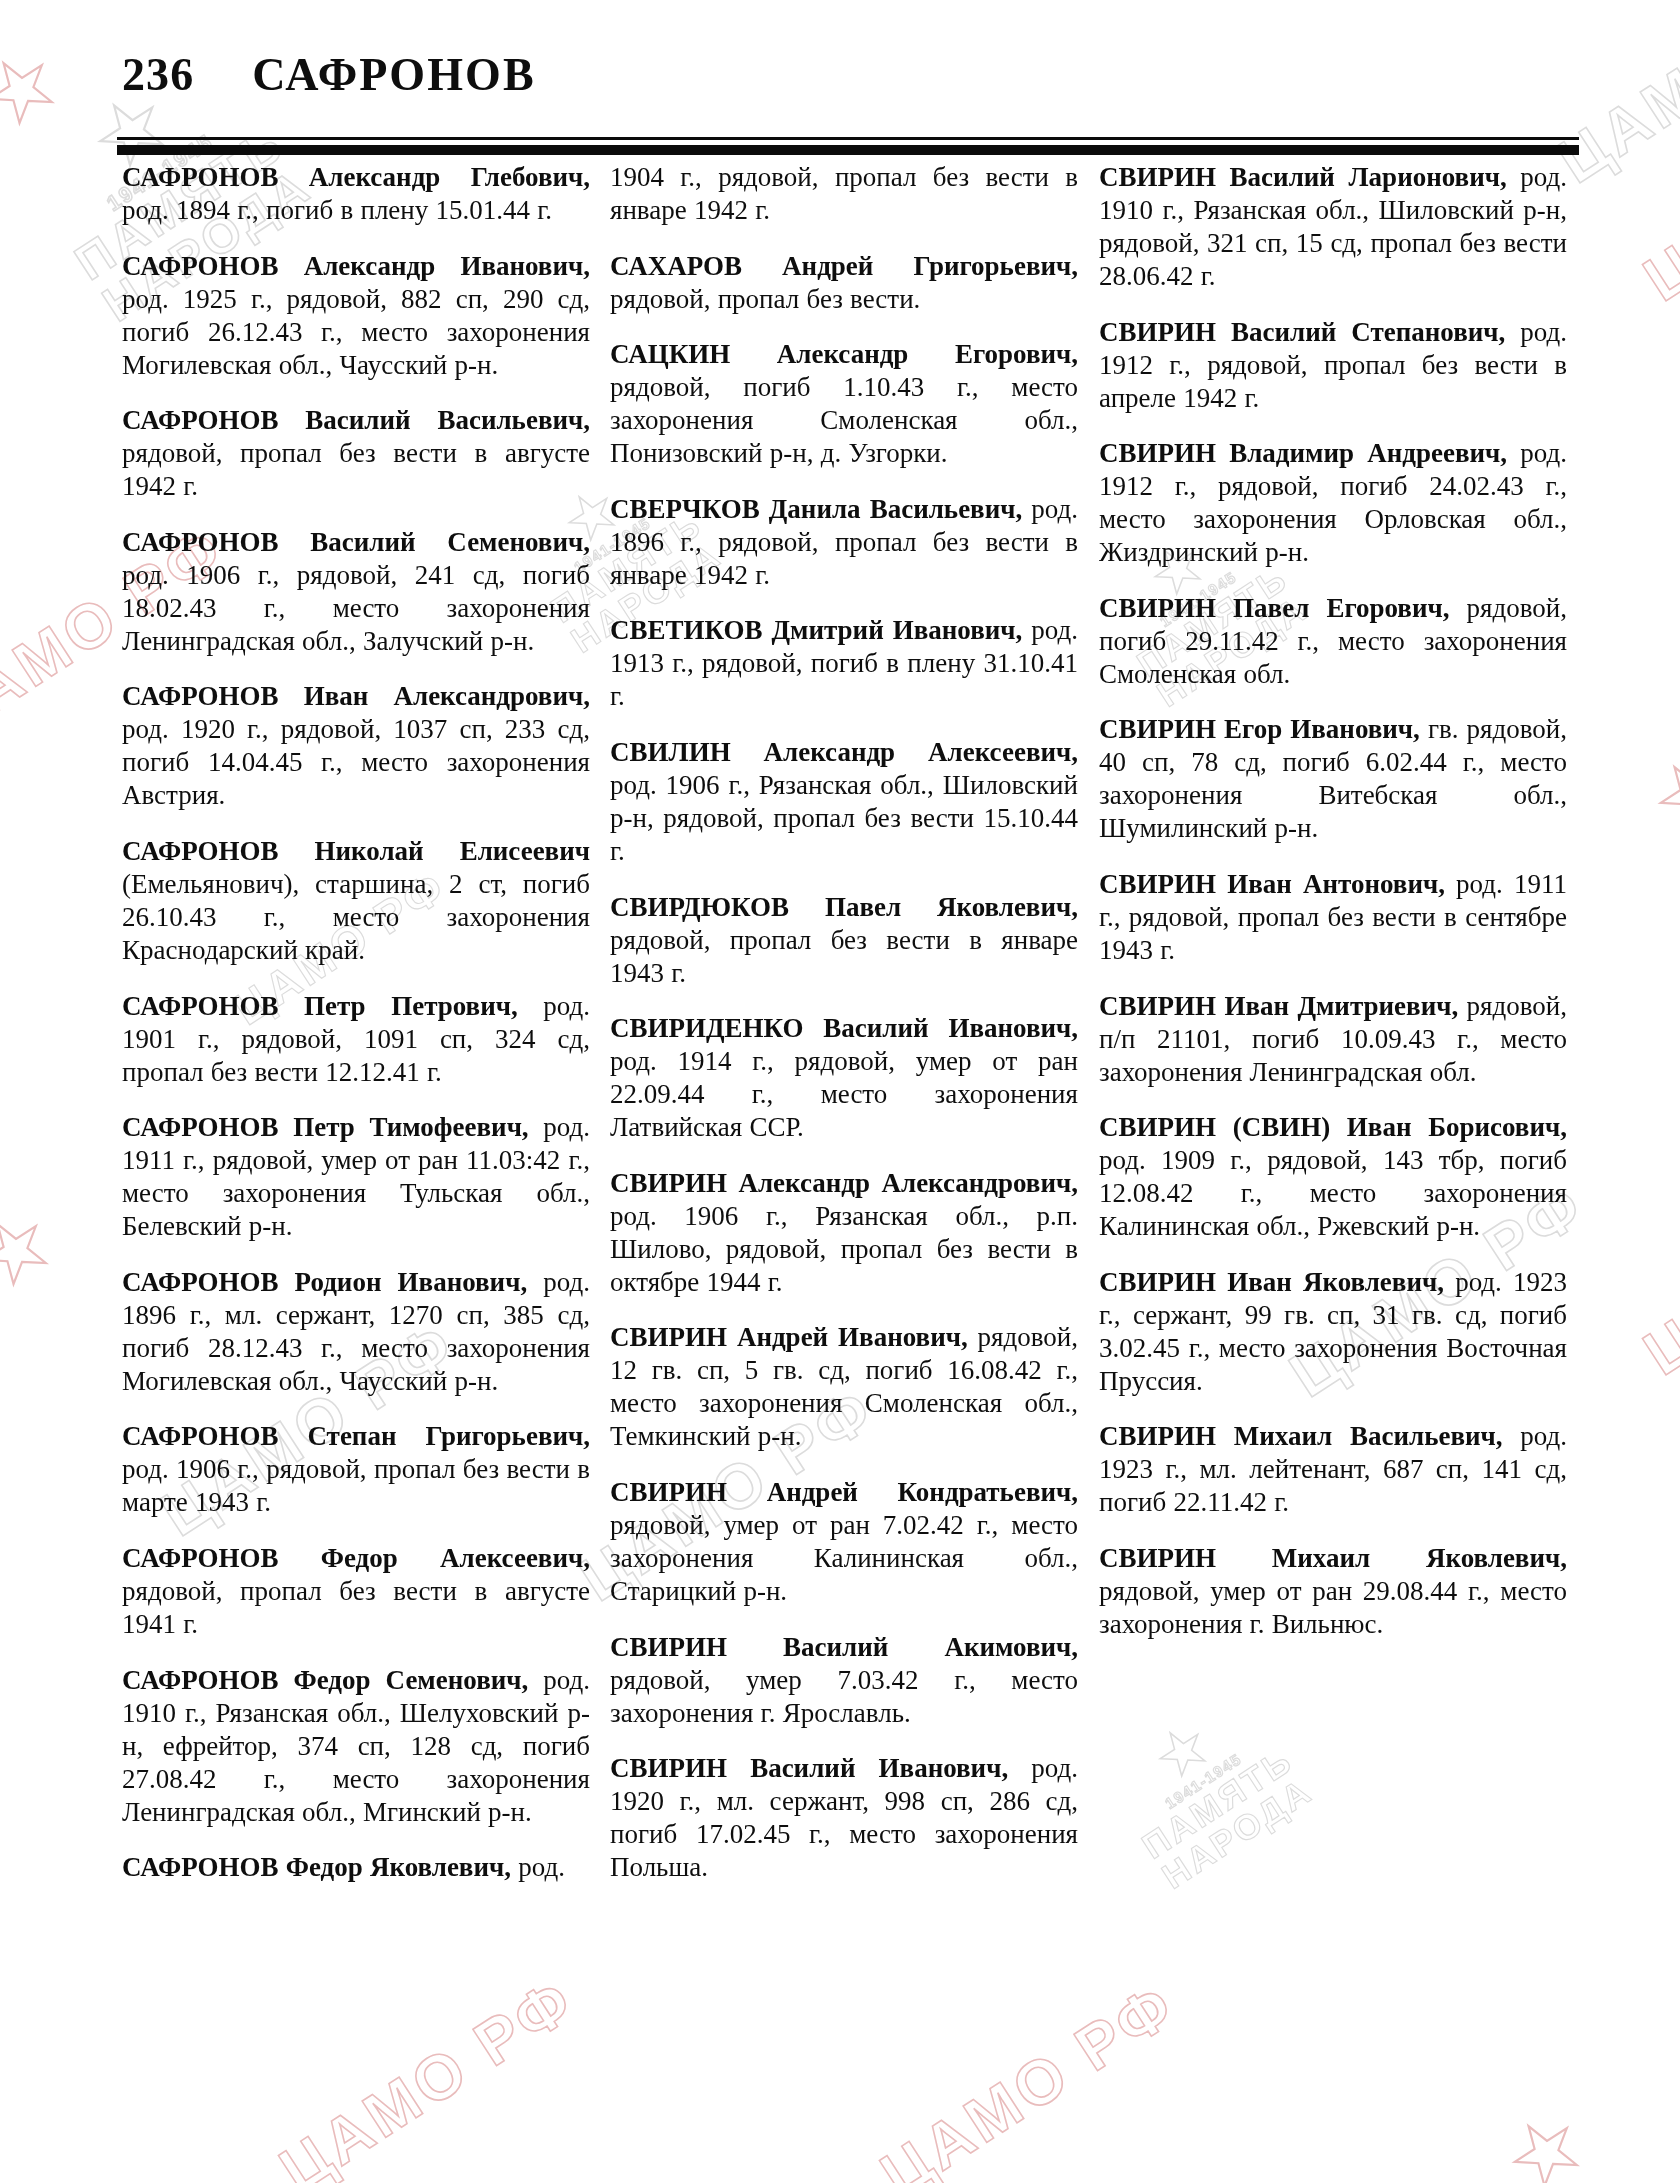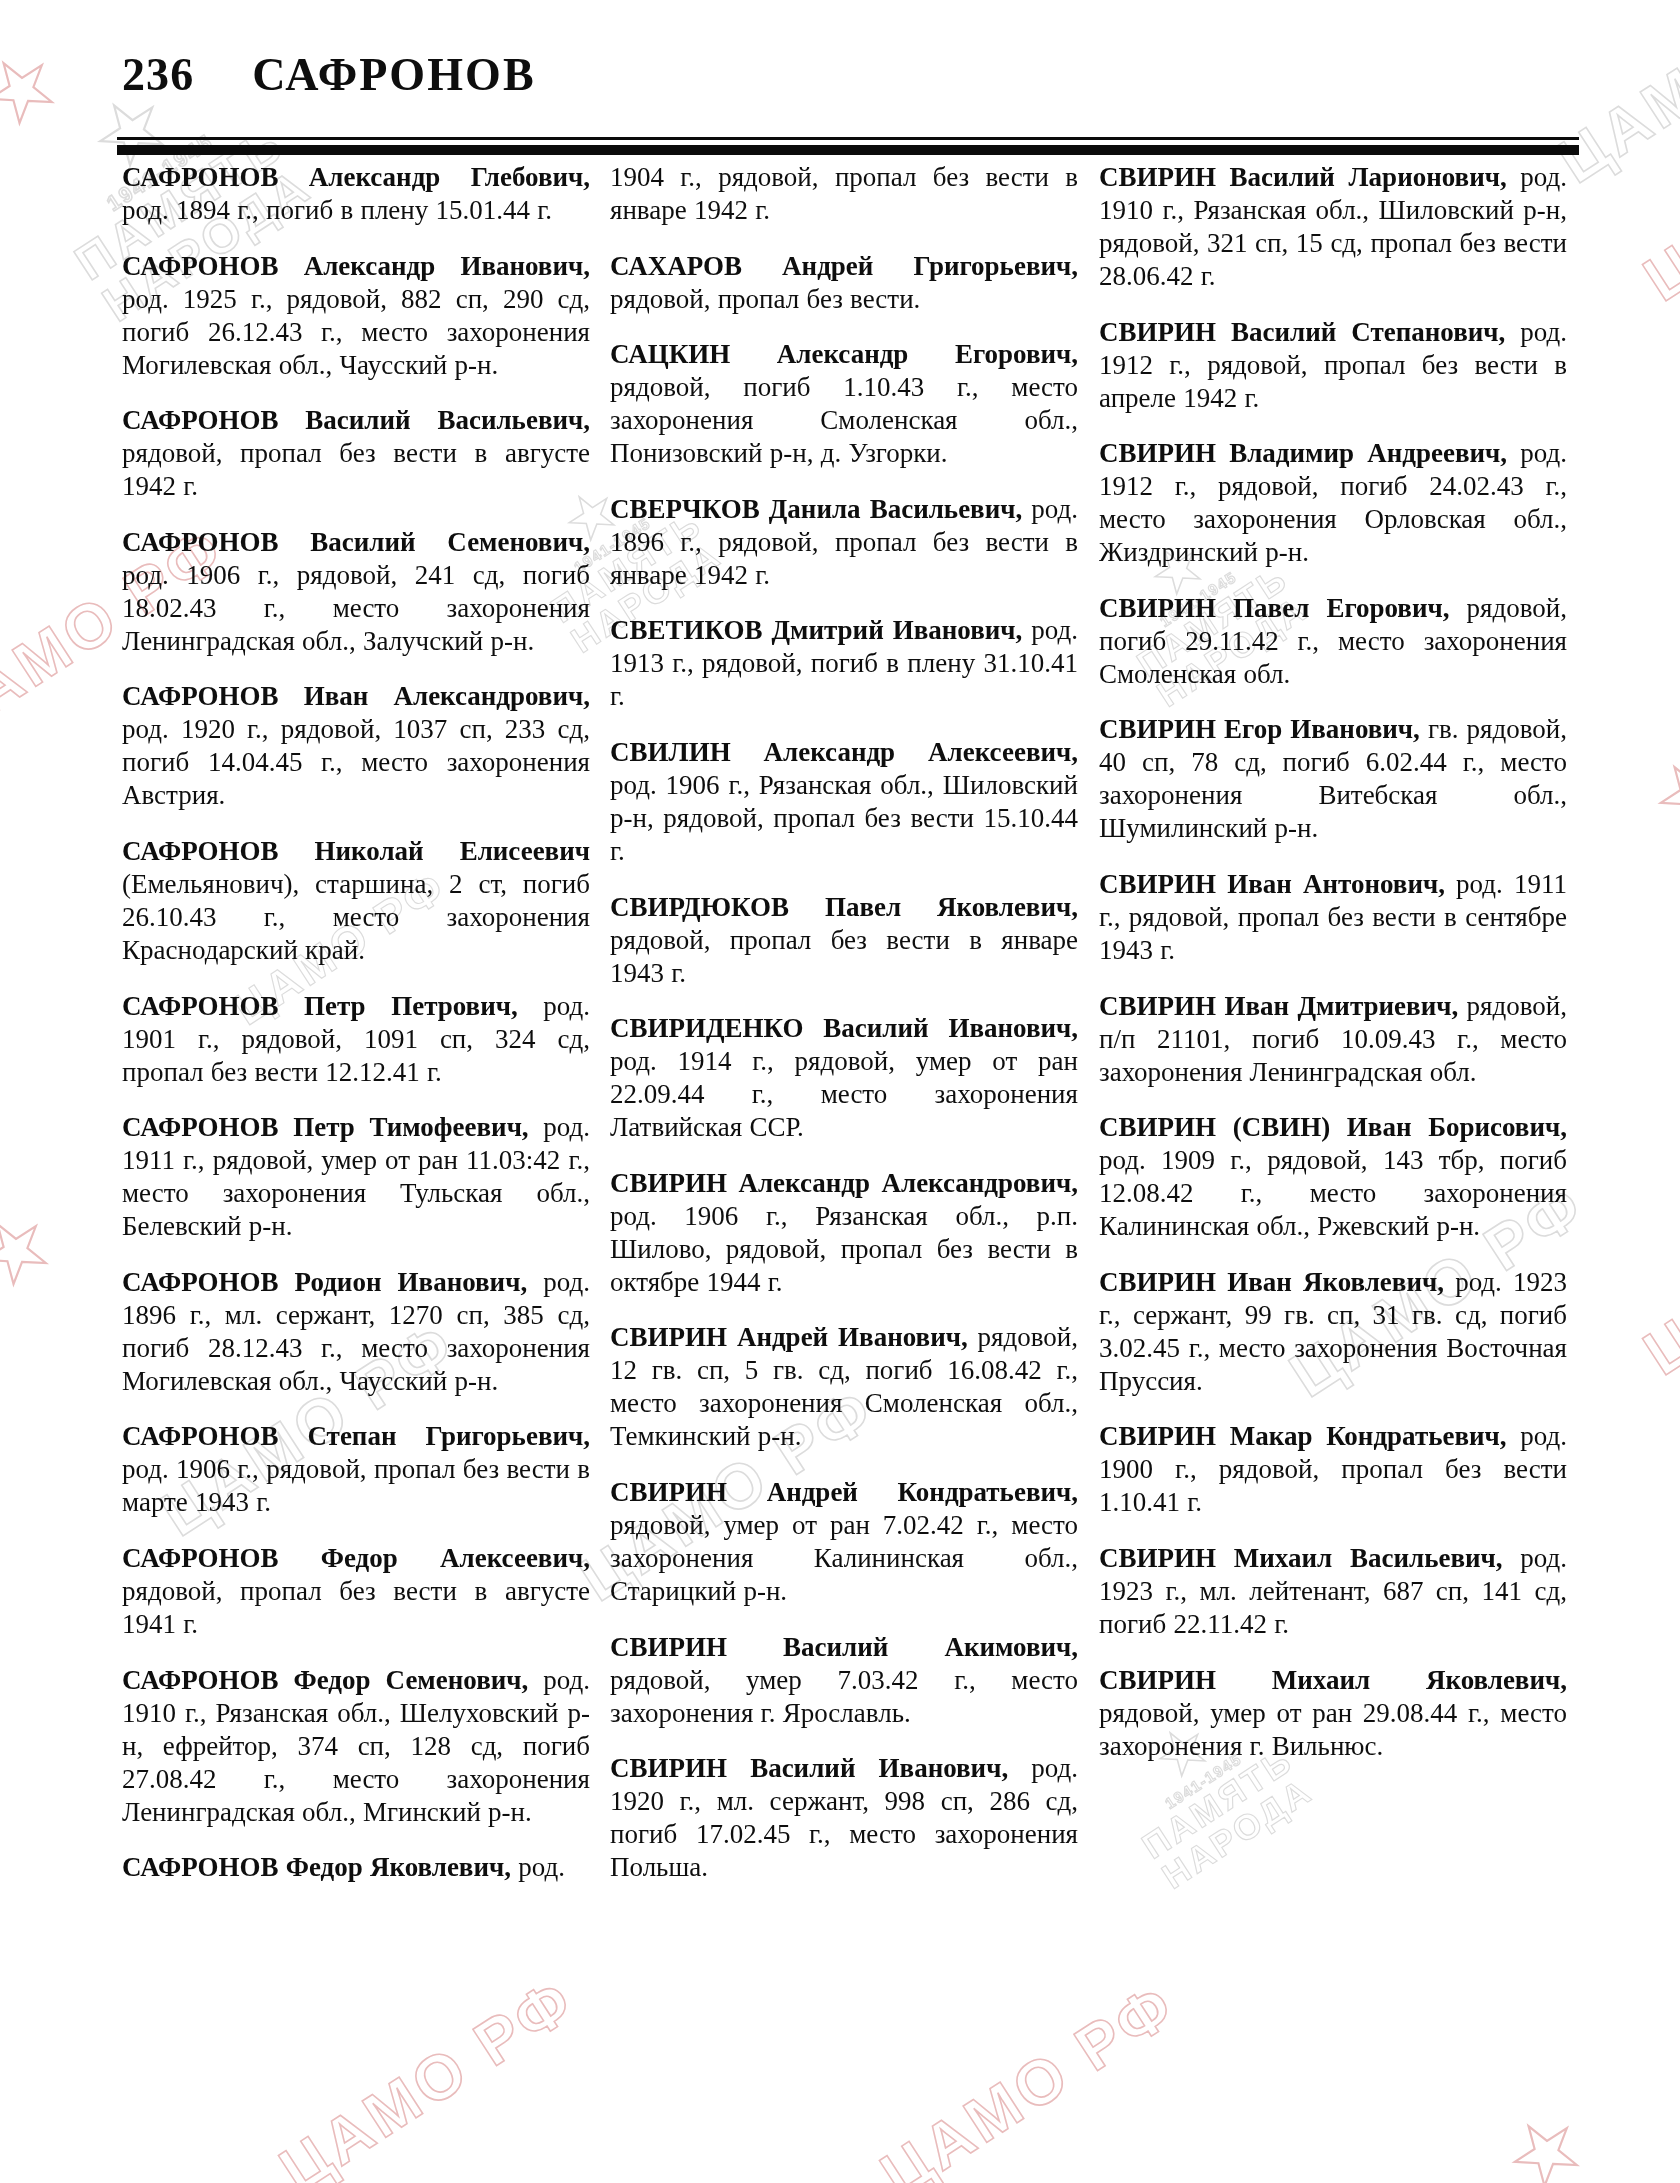--- a/index.html
+++ b/index.html
@@ -143,19 +143,18 @@
     <div class="col c2">
         <p class="entry"><b>СВИРИН Василий Ларионович,</b> род. 1910 г., Рязанская обл., Шиловский р-н, рядовой, 321 сп, 15 сд, пропал без вести 28.06.42 г.</p>
         <p class="entry"><b>СВИРИН Василий Степанович,</b> род. 1912 г., рядовой, пропал без вести в апреле 1942 г.</p>
         <p class="entry"><b>СВИРИН Владимир Андреевич,</b> род. 1912 г., рядовой, погиб 24.02.43 г., место захоронения Орловская обл., Жиздринский р-н.</p>
         <p class="entry"><b>СВИРИН Павел Егорович,</b> рядовой, погиб 29.11.42 г., место захоронения Смоленская обл.</p>
         <p class="entry"><b>СВИРИН Егор Иванович,</b> гв. рядовой, 40 сп, 78 сд, погиб 6.02.44 г., место захоронения Витебская обл., Шумилинский р-н.</p>
         <p class="entry"><b>СВИРИН Иван Антонович,</b> род. 1911 г., рядовой, пропал без вести в сентябре 1943 г.</p>
         <p class="entry"><b>СВИРИН Иван Дмитриевич,</b> рядовой, п/п 21101, погиб 10.09.43 г., место захоронения Ленинградская обл.</p>
         <p class="entry"><b>СВИРИН (СВИН) Иван Борисович,</b> род. 1909 г., рядовой, 143 тбр, погиб 12.08.42 г., место захоронения Калининская обл., Ржевский р-н.</p>
         <p class="entry"><b>СВИРИН Иван Яковлевич,</b> род. 1923 г., сержант, 99 гв. сп, 31 гв. сд, погиб 3.02.45 г., место захоронения Восточная Пруссия.</p>
-        <p class="entry"><b>СВИРИН Макар Кондратьевич,</b> род. 1900 г., рядовой, пропал без вести 1.10.41 г.</p>
         <p class="entry"><b>СВИРИН Михаил Васильевич,</b> род. 1923 г., мл. лейтенант, 687 сп, 141 сд, погиб 22.11.42 г.</p>
         <p class="entry"><b>СВИРИН Михаил Яковлевич,</b> рядовой, умер от ран 29.08.44 г., место захоронения г. Вильнюс.</p>
       </div>
   </main>
 </div>
 
 
 </body></html>

